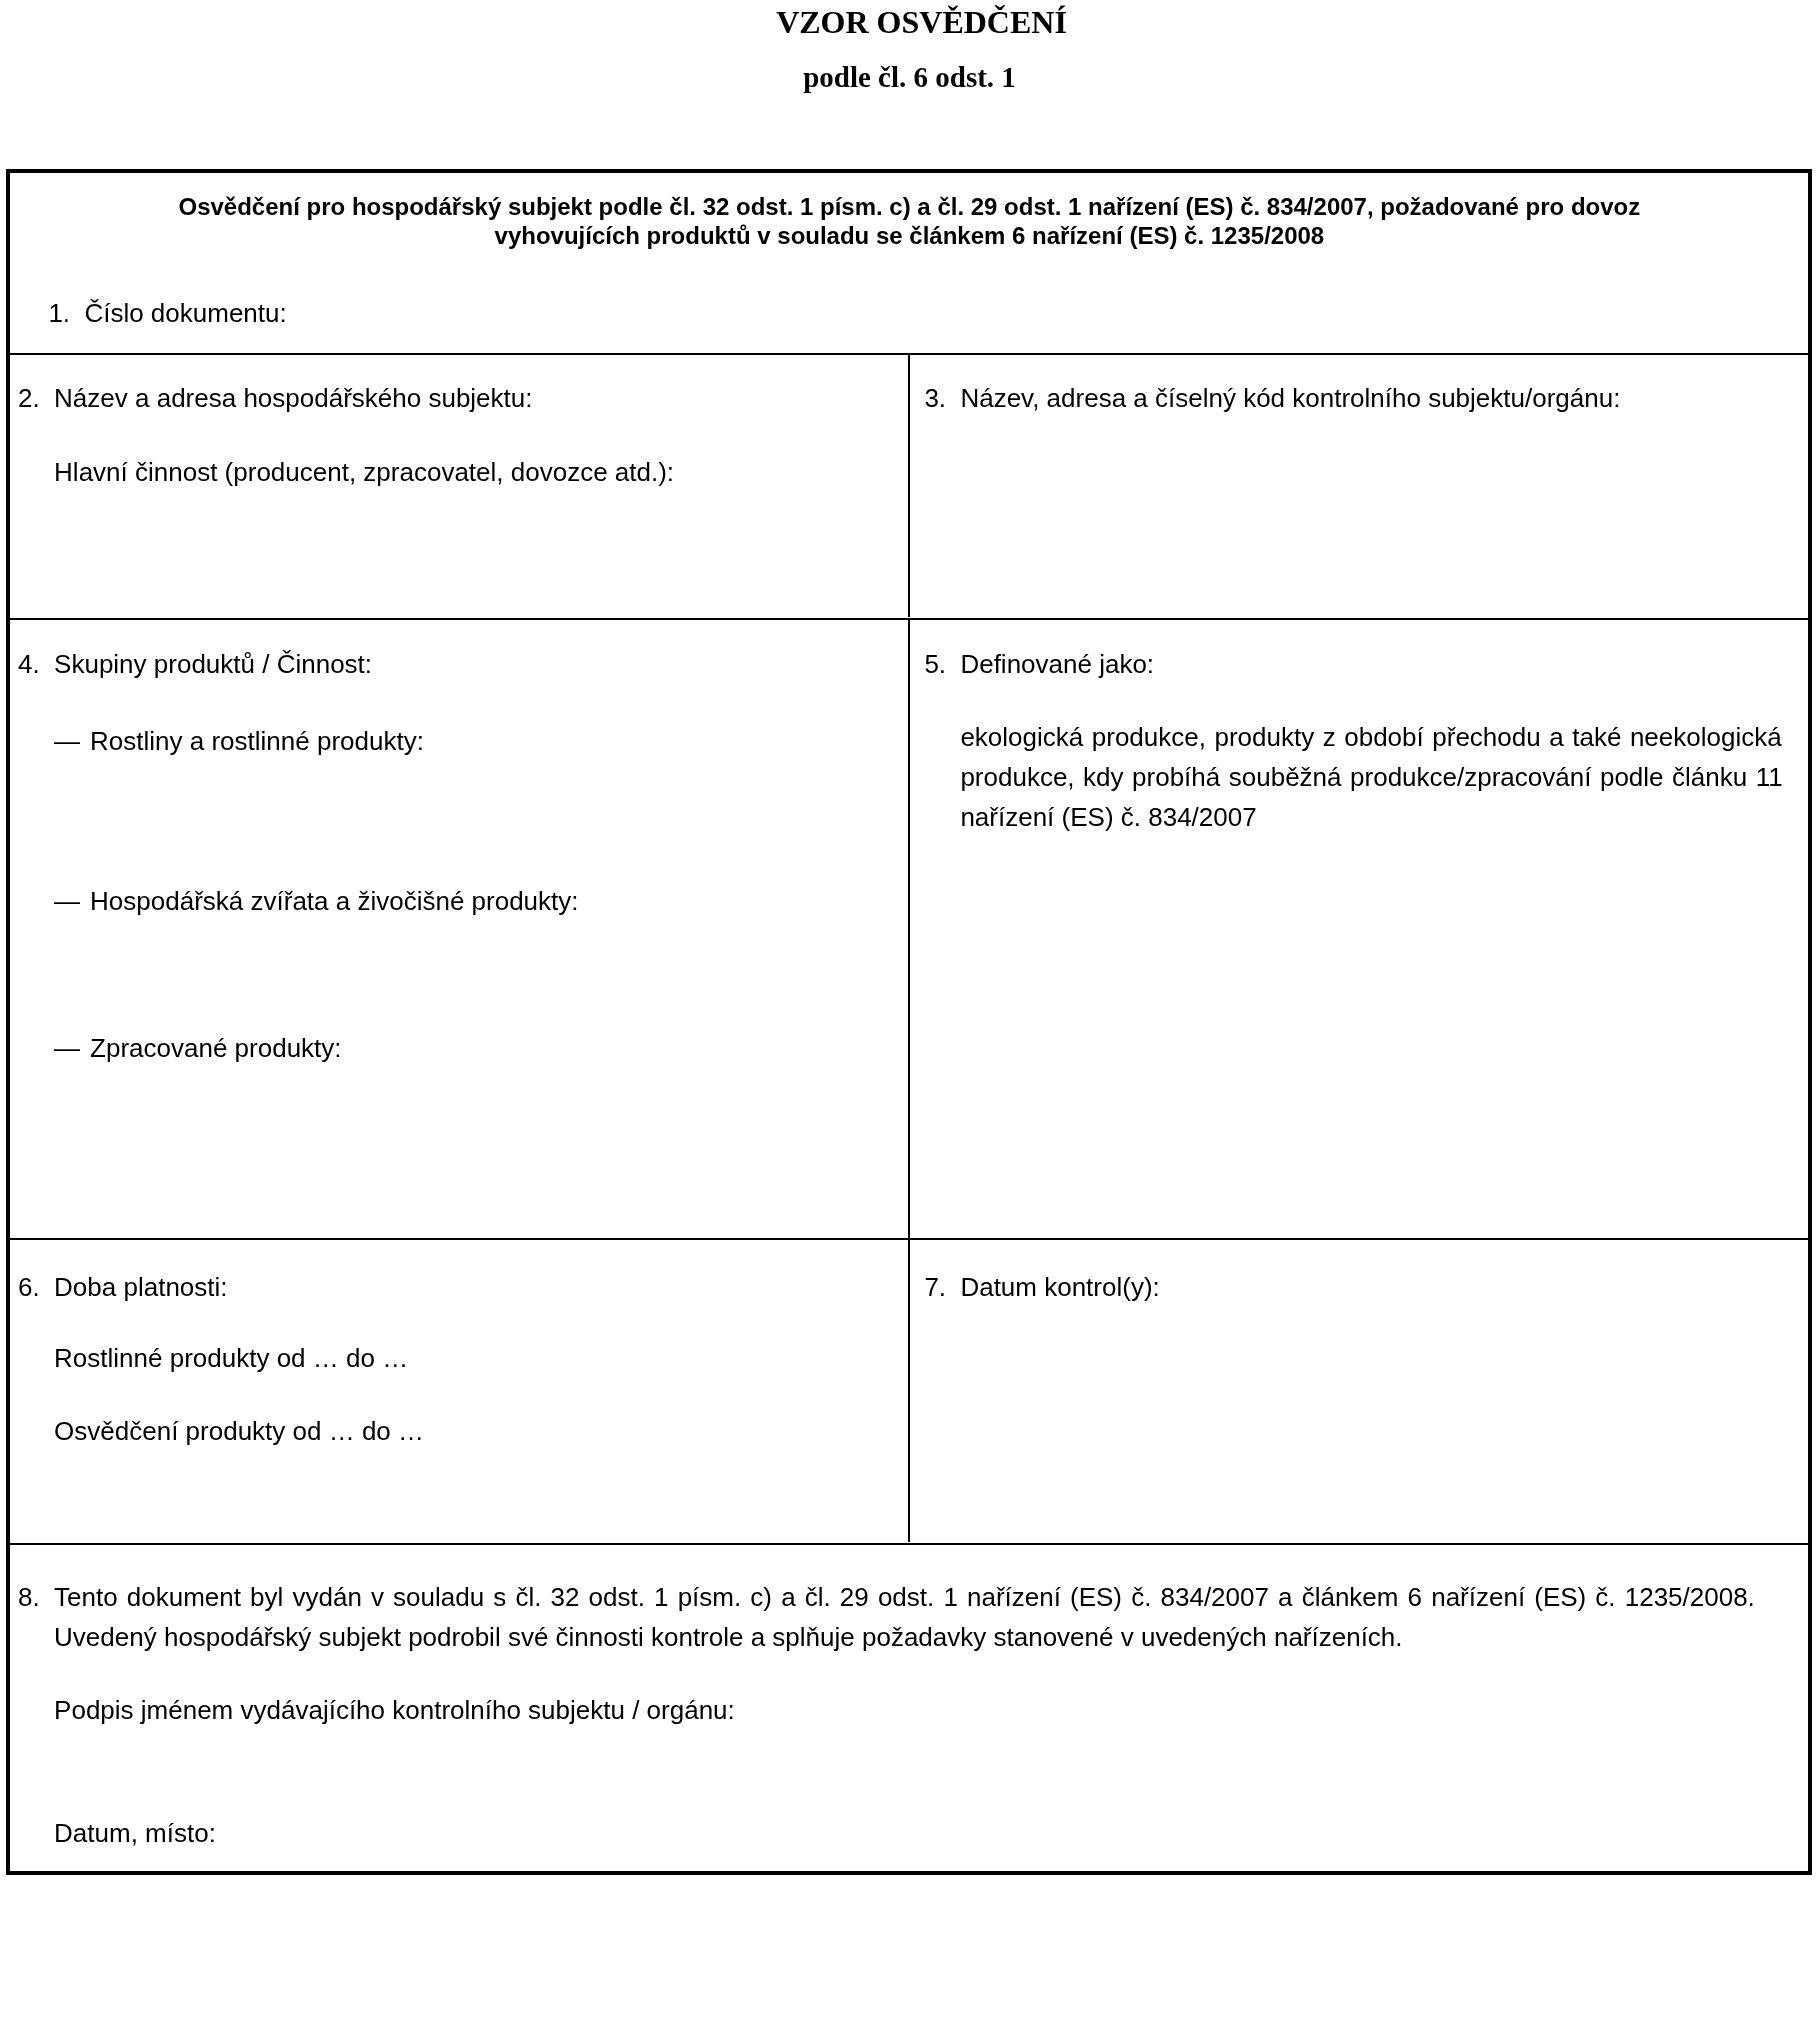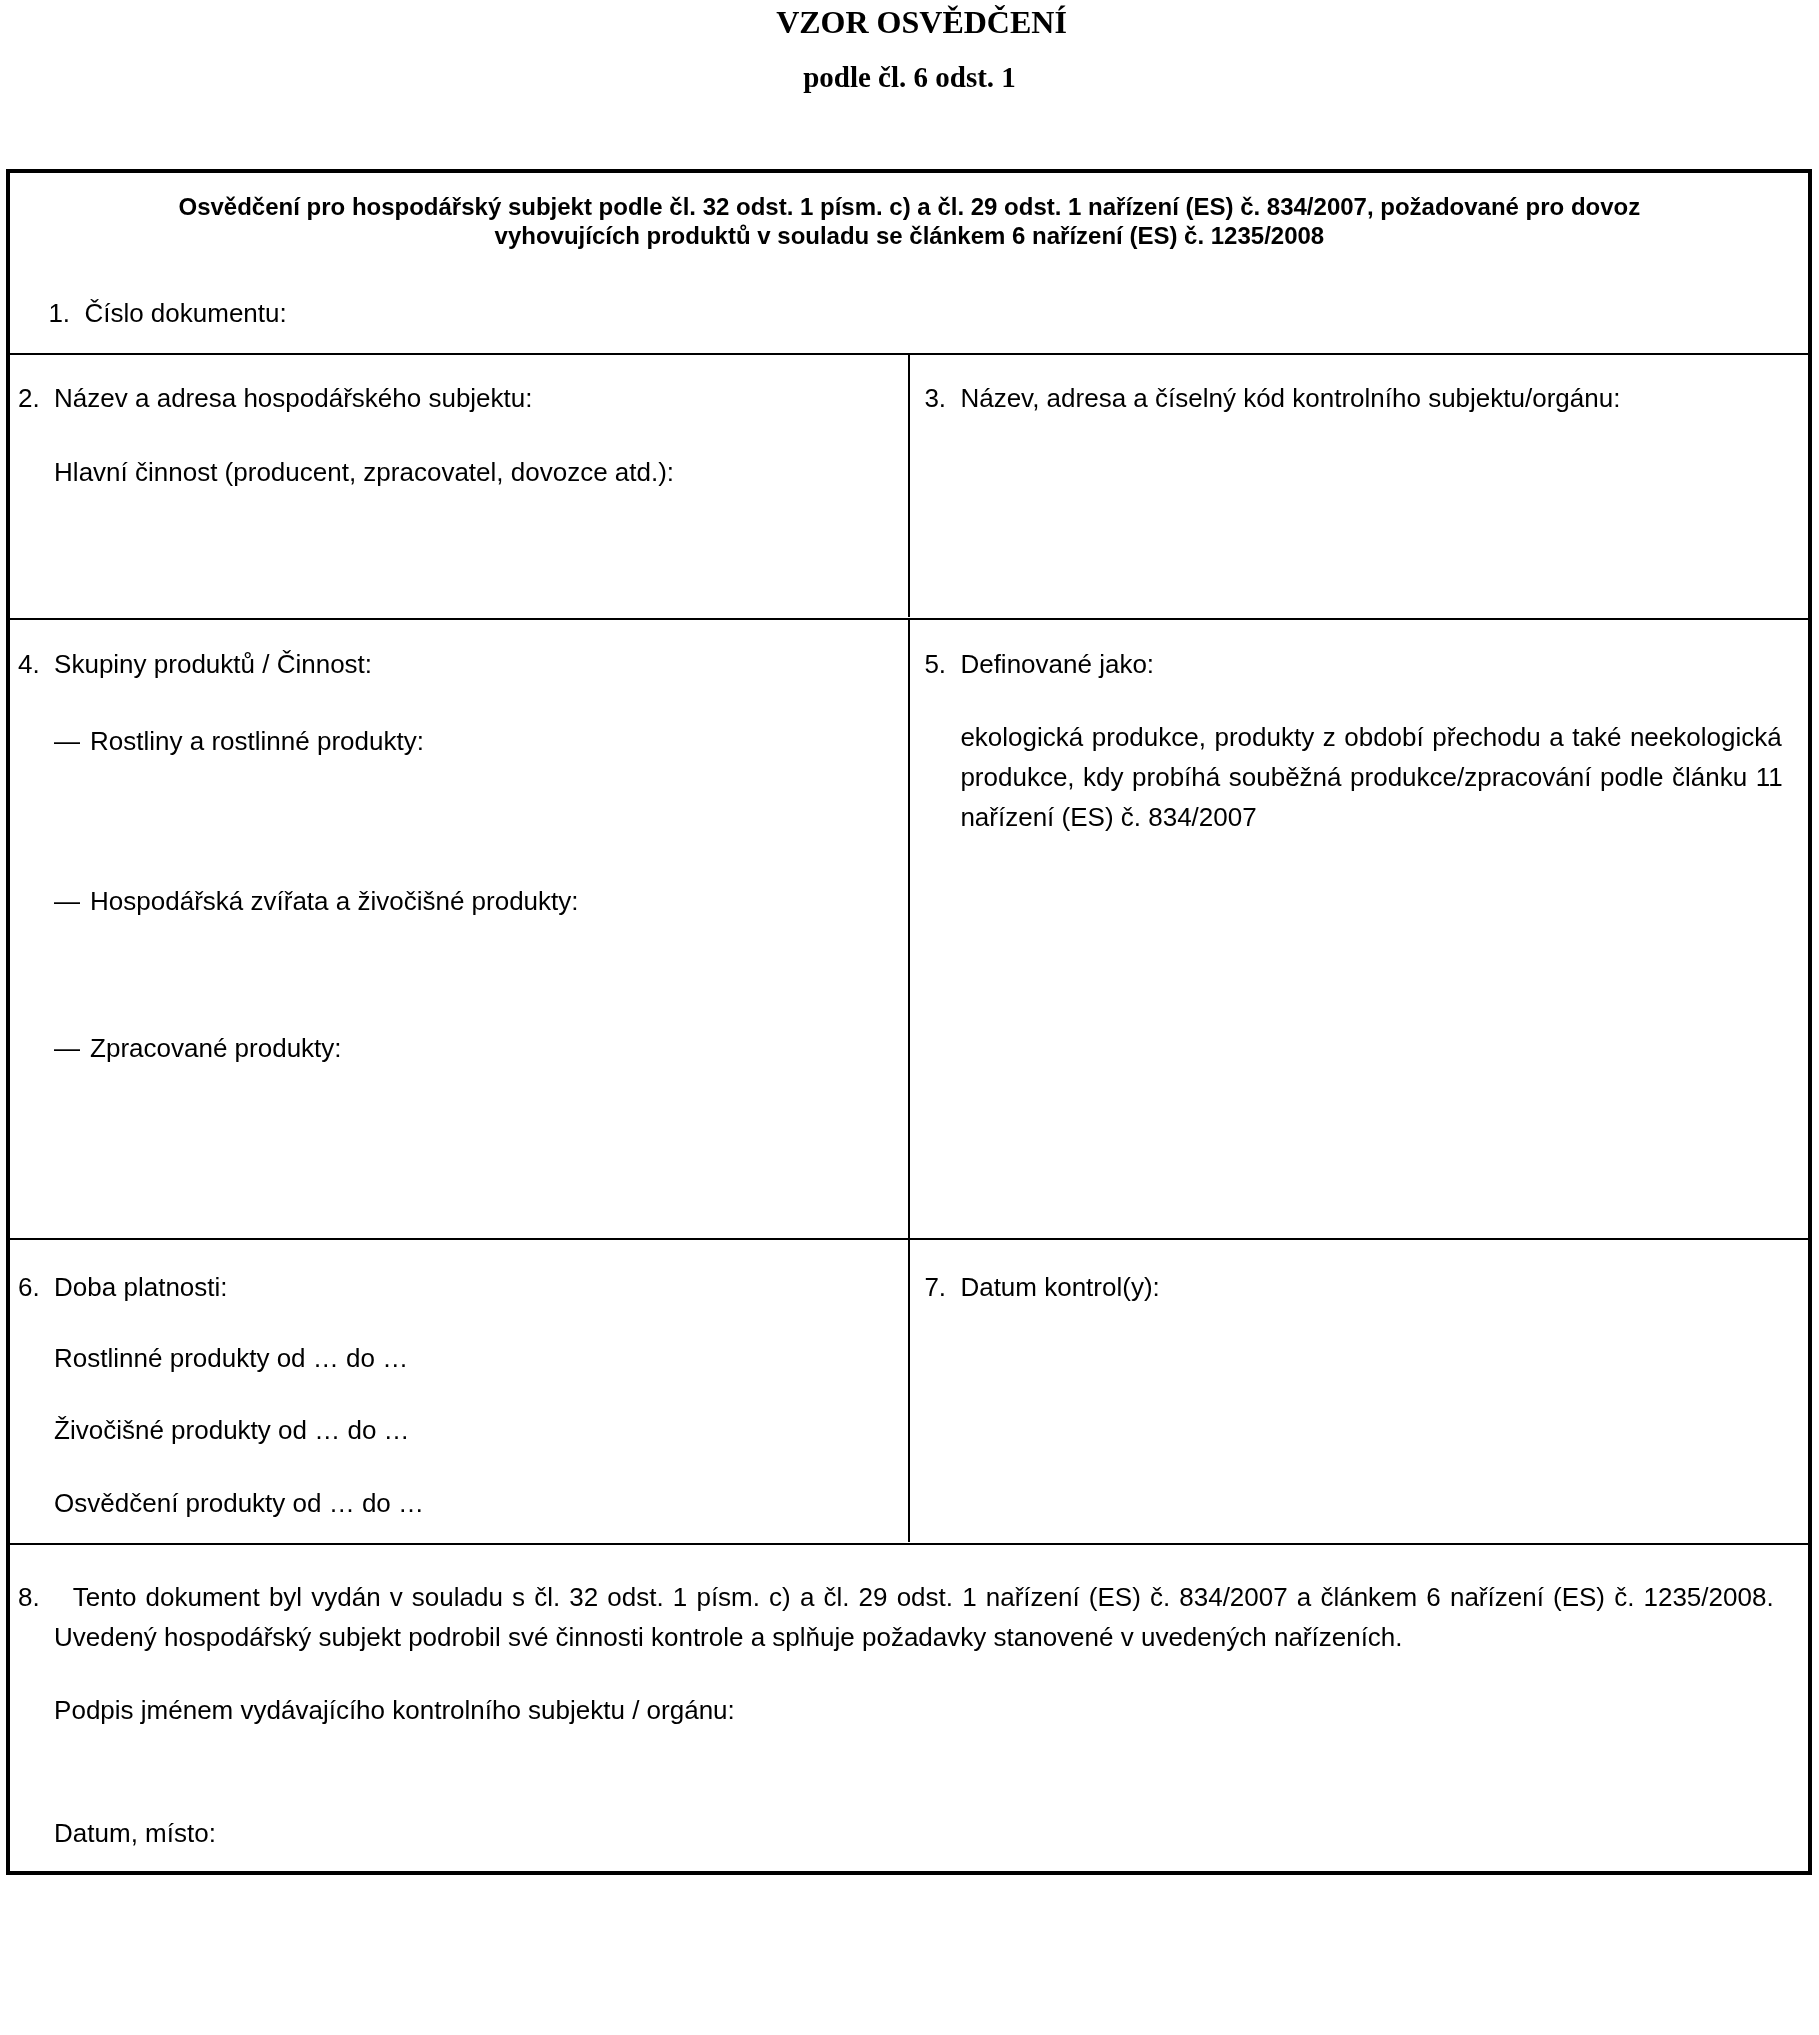--- a/index.html
+++ b/index.html
@@ -133,36 +133,35 @@
       </div>
     </div>
 
     <div class="trow row4 cols">
       <div class="cell-l">
         <div class="item">
           <span class="num">6.</span>
           <span class="itxt">Doba platnosti:</span>
         </div>
         <div class="indent m-v1">Rostlinné produkty od … do …</div>
-        <div class="indent m-v2">Živočišné produkty od … do …</div>
         <div class="indent m-v3">Osvědčení produkty od … do …</div>
       </div>
       <div class="cell-r">
         <div class="item">
           <span class="num">7.</span>
           <span class="itxt">Datum kontrol(y):</span>
         </div>
       </div>
     </div>
 
     <div class="trow row5">
       <div class="item">
         <span class="num">8.</span>
         <span class="itxt">
-          <span class="l8-first" style="display:block;text-align:center;">Tento dokument byl vydán v souladu s čl. 32 odst. 1 písm. c) a čl. 29 odst. 1 nařízení (ES) č. 834/2007 a článkem 6 nařízení (ES) č. 1235/2008.</span>
+          <span class="l8-first" style="display:block;">Tento dokument byl vydán v souladu s čl. 32 odst. 1 písm. c) a čl. 29 odst. 1 nařízení (ES) č. 834/2007 a článkem 6 nařízení (ES) č. 1235/2008.</span>
           <span style="display:block;">Uvedený hospodářský subjekt podrobil své činnosti kontrole a splňuje požadavky stanovené v uvedených nařízeních.</span>
         </span>
       </div>
       <div class="indent m-podpis">Podpis jménem vydávajícího kontrolního subjektu / orgánu:</div>
       <div class="indent m-datum">Datum, místo:</div>
     </div>
 
   </div>
 </div>
 

